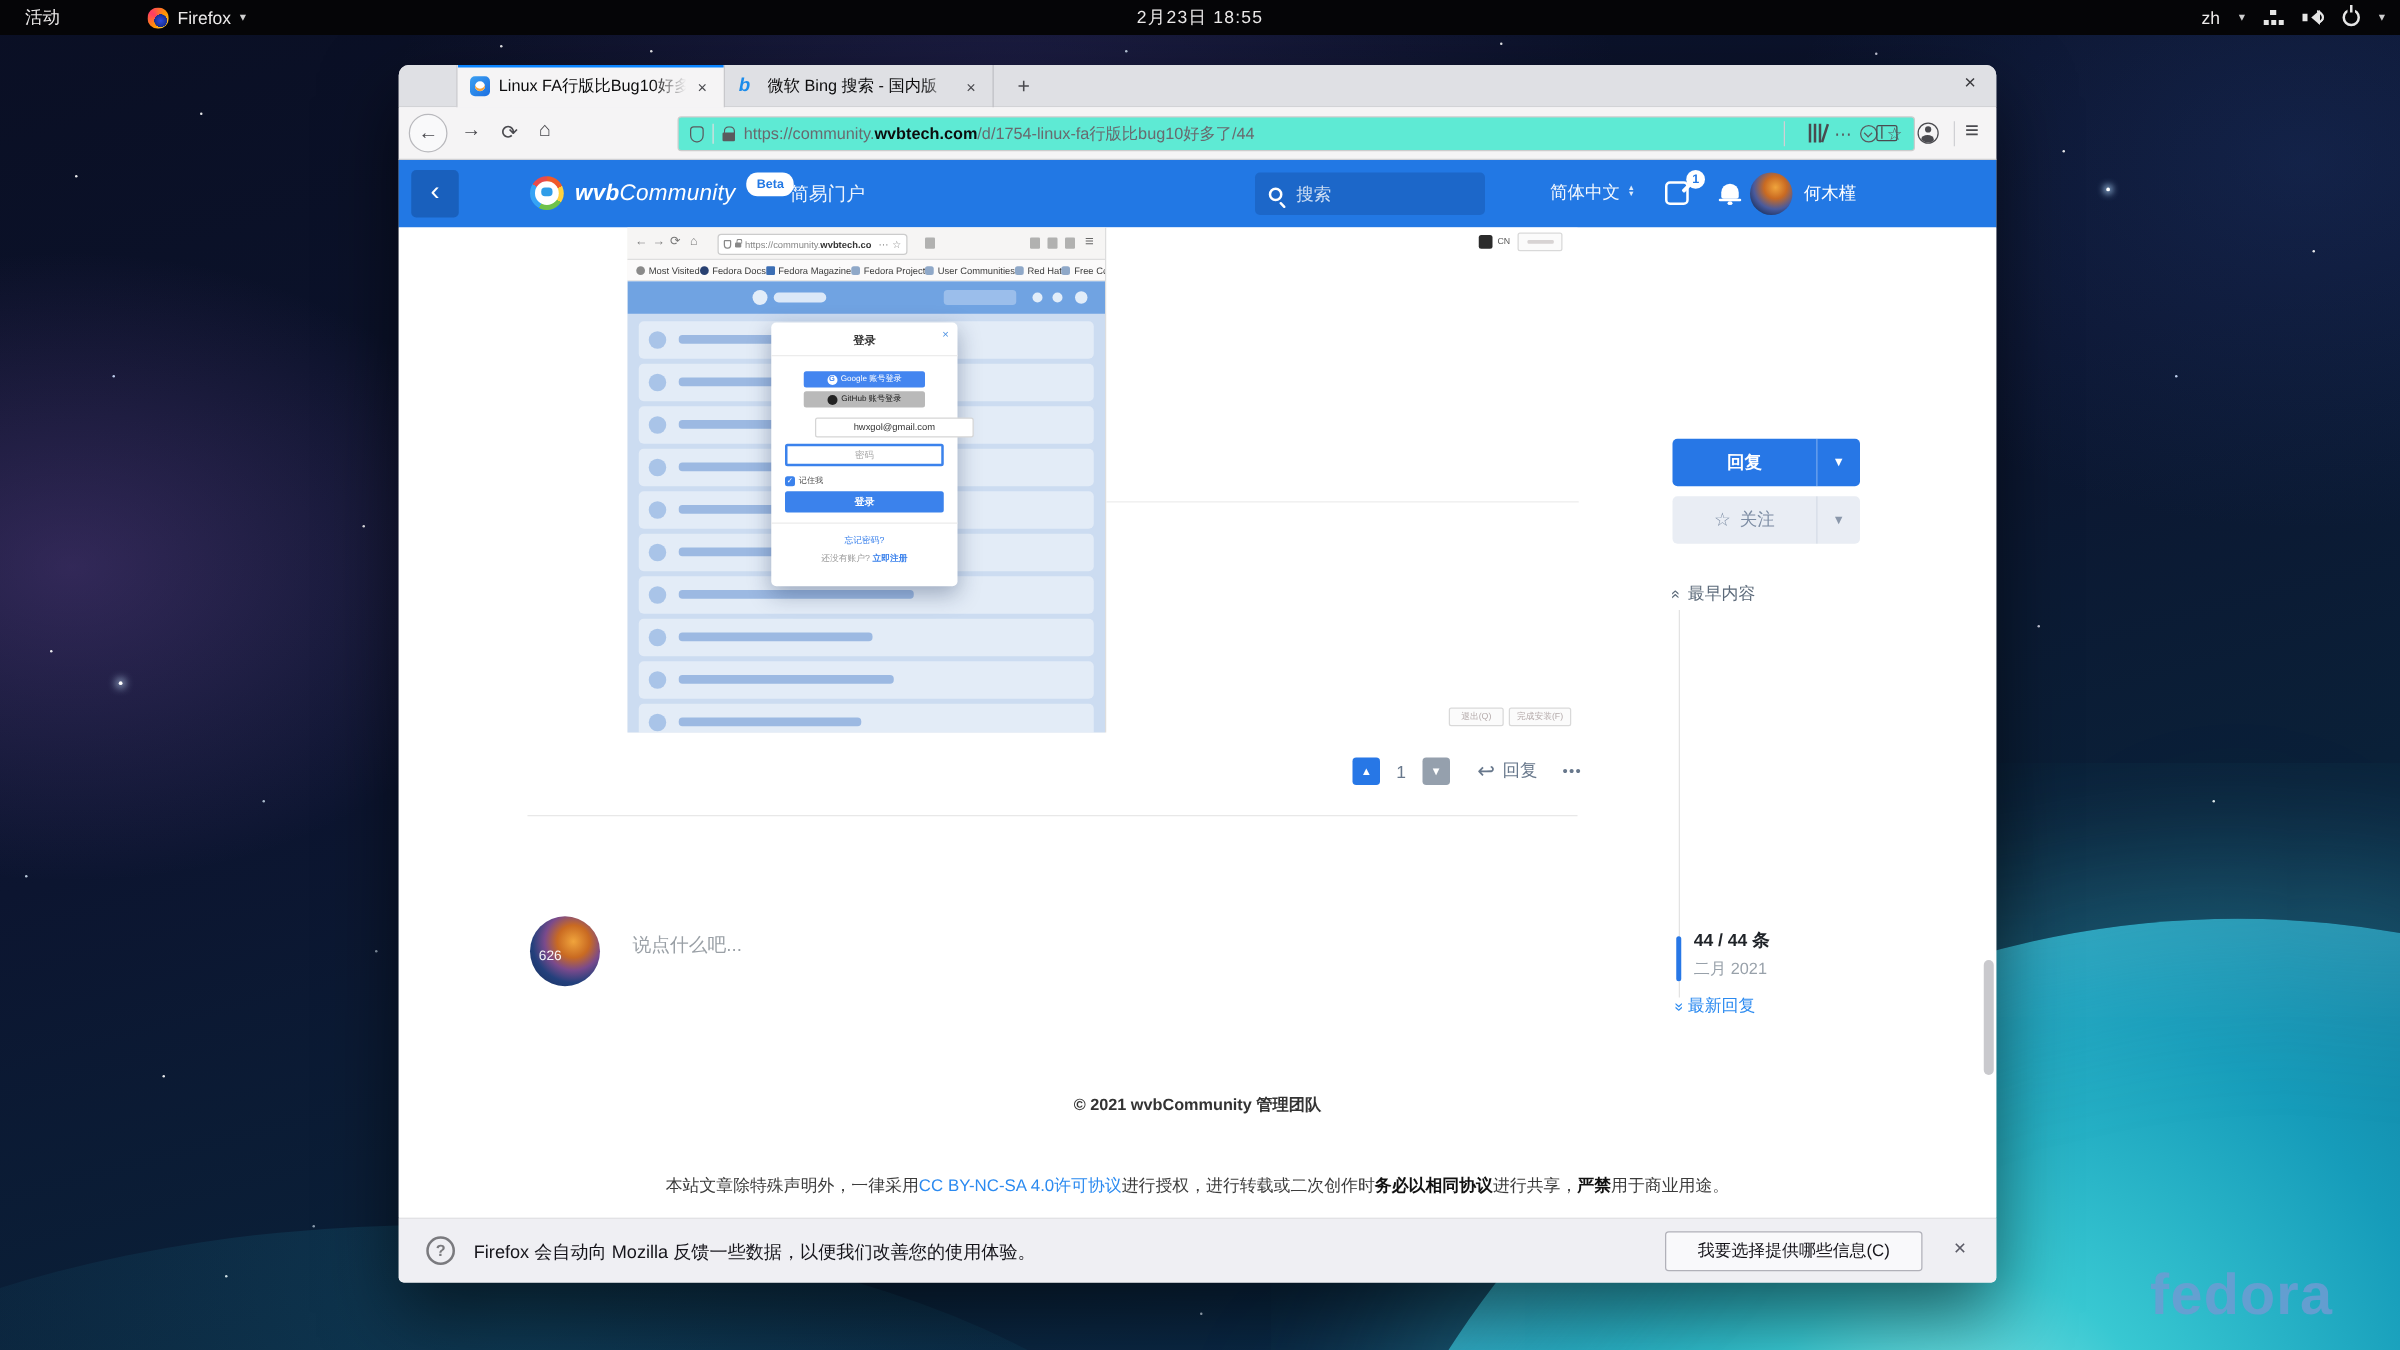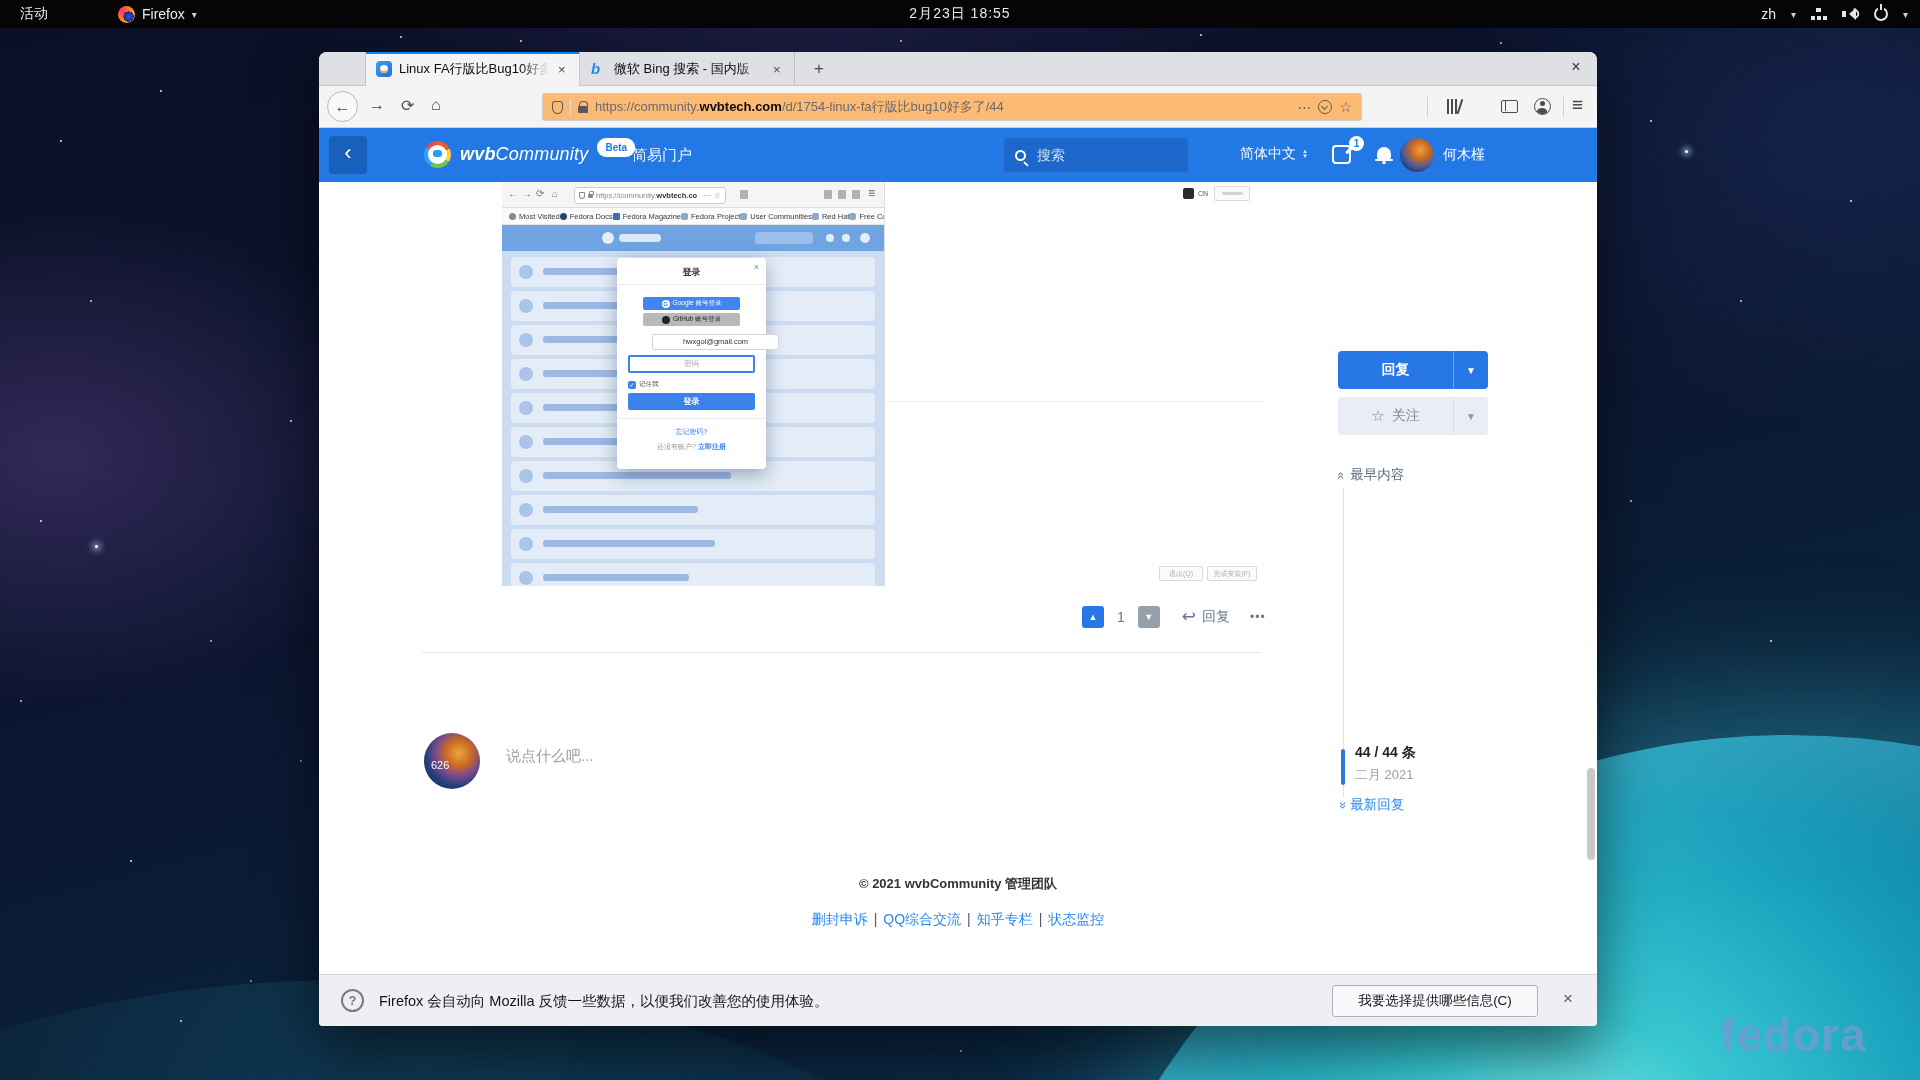--- a/index.html
+++ b/index.html
@@ -76,21 +76,21 @@
   .fav2{width:16px;flex:none;font-size:15px;font-weight:700;color:#1b8ceb;font-style:italic;line-height:16px;}
   .newtab{position:absolute;left:488px;top:5px;font-size:17px;color:#4a4a4f;width:24px;height:24px;
     text-align:center;line-height:24px;}
   .winclose{position:absolute;right:10px;top:6px;font-size:16px;color:#39393d;width:22px;text-align:center;}
 
   .toolbar{position:absolute;left:0;top:34px;width:100%;height:42px;background:#f5f4f5;
     border-bottom:1px solid #d0d0d4;}
   .navback{position:absolute;left:8px;top:5px;width:31px;height:31px;border:1px solid #b9b9bd;
     border-radius:50%;background:#f9f9fa;color:#4a4a4f;font-size:16px;line-height:29px;text-align:center;}
   .tbtn{position:absolute;top:10px;font-size:16px;color:#4a4a4f;}
-  .urlbar{position:absolute;left:223px;top:7px;width:820px;height:28px;background:#fdba74;
+  .urlbar{position:absolute;left:223px;top:7px;width:990px;height:28px;background:#5eead4;
     border:1px solid #ccc;border-radius:3px;display:flex;align-items:center;padding:0 9px;gap:7px;}
   .shield{width:11px;height:13px;border:1.6px solid #5a5a5e;border-radius:3px 3px 45% 45%;flex:none;}
   .vsep{width:1px;height:16px;background:#ddd;flex:none;}
   .lock{position:relative;width:10px;height:7px;background:#5a5a5e;border-radius:1px;flex:none;margin-top:4px;}
   .lock::before{content:"";position:absolute;left:1.4px;top:-5px;width:7px;height:6px;
     border:1.6px solid #5a5a5e;border-bottom:none;border-radius:4px 4px 0 0;}
   .urltxt{font-size:13px;color:#69696e;white-space:nowrap;overflow:hidden;}
   .urltxt b{color:#0c0c0d;font-weight:700;}
   .uspace{flex:1;}
   .usmall{font-size:14px;color:#5a5a5e;flex:none;}
@@ -530,22 +530,22 @@
     </div>
 
     <div class="pdivider"></div>
 
     <div class="cavatar">
         <span>626</span>
       </div>
     <div class="cplaceholder">说点什么吧...</div>
 
     <div class="fcopy">© 2021 wvbCommunity 管理团队</div>
-    <div class="flinks">
-      <a>删封申诉</a><span class="sep">|</span><a>QQ综合交流</a><span class="sep">|</span><a>知乎专栏</a><span class="sep">|</span><a>状态监控</a>
+    <div class="flicense">
+      <span>本站文章除特殊声明外，一律采用</span><a>CC BY-NC-SA 4.0许可协议</a><span>进行授权，进行转载或二次创作时</span><b>务必以相同协议</b><span>进行共享，</span><b>严禁</b><span>用于商业用途。</span>
     </div>
 
     <div class="sbtn sb-reply">
       <span class="main">回复</span>
       <span class="div"></span>
       <span class="caret">▼</span>
     </div>
     <div class="sbtn sb-follow">
       <span class="main">
           <span class="starg">☆</span>

